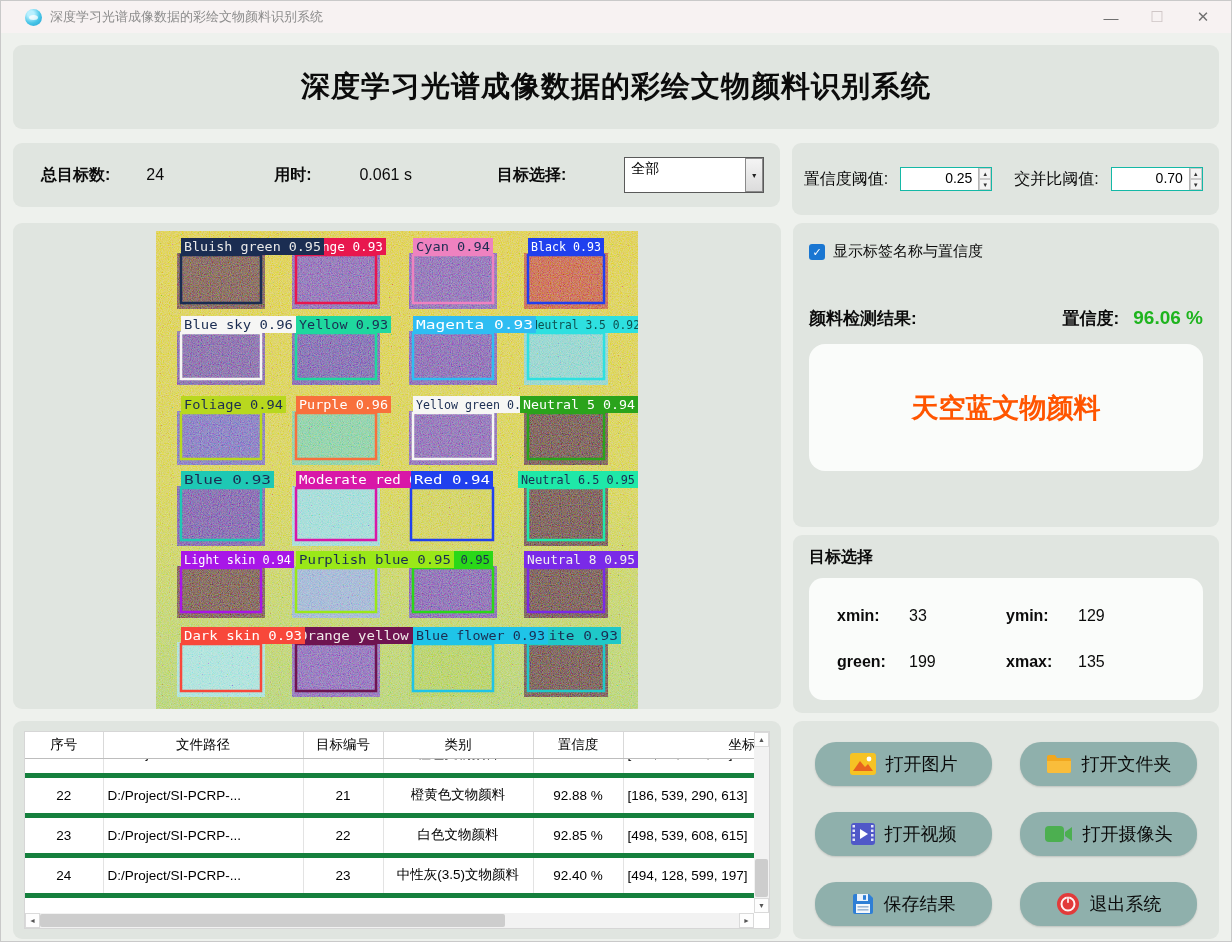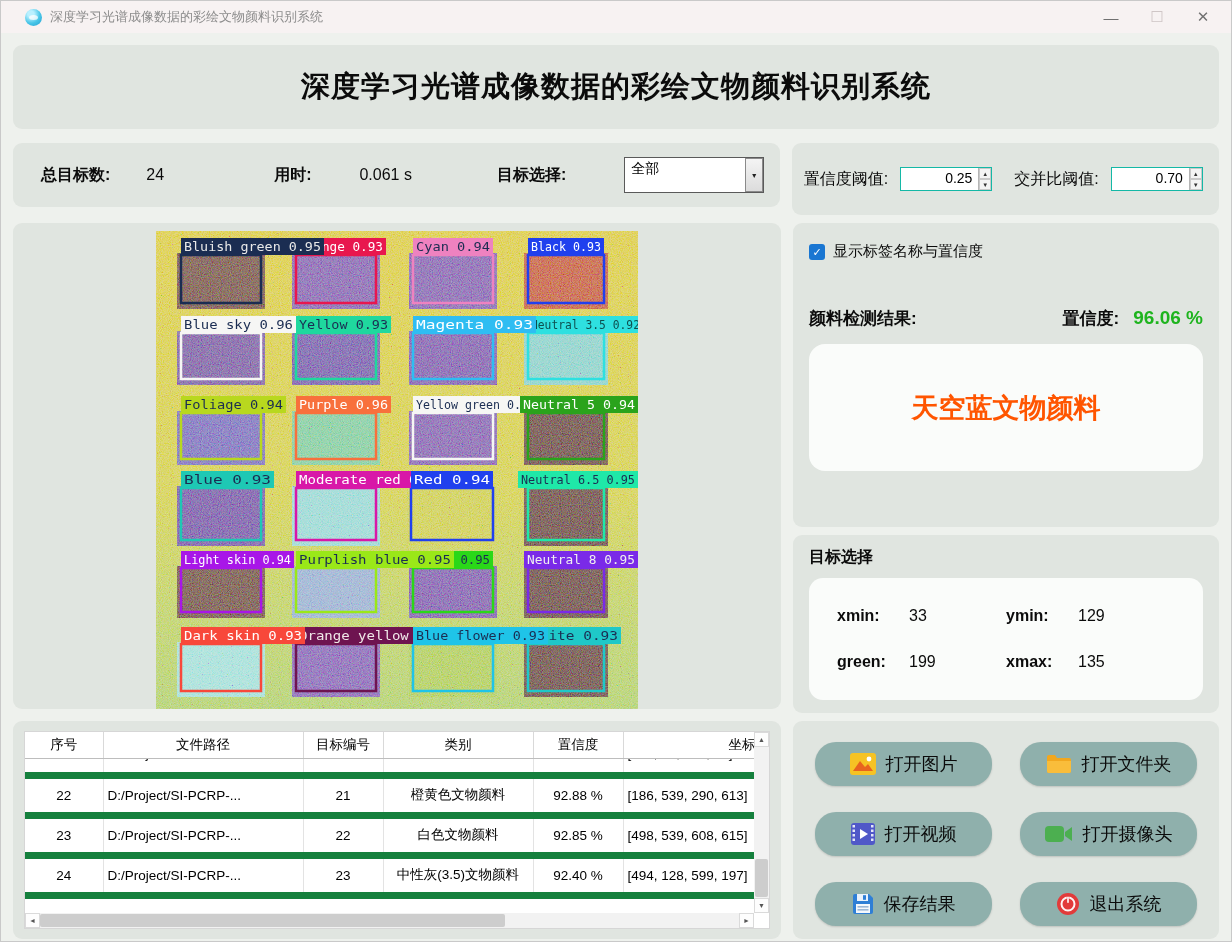--- a/index.html
+++ b/index.html
@@ -44,21 +44,21 @@
   .left-col { width:768px; display:flex; flex-direction:column; }
   .right-col { width:428px; display:flex; flex-direction:column; }
 
   .image-panel { height:486px; display:flex; align-items:flex-start; justify-content:center; padding-top:8px; }
 
   
   .table-panel { height:218px; margin-top:12px; padding:10px 11px; }
   .table-wrap { position:relative; width:746px; height:198px; background:#fff; border:1px solid #d6d6d6; overflow:hidden; }
   .tbl { border-collapse:collapse; table-layout:fixed; width:758px; font-size:13.5px; color:#000; }
   .tbl th { height:26px; font-weight:normal; border-bottom:1px solid #bdbdbd; border-right:1px solid #d9d9d9; background:#fff; text-align:center; overflow:hidden; white-space:nowrap; }
-  .tbl td { height:40px; border-bottom:7px solid #15803d; border-right:1px solid #e3e3e3; text-align:center; overflow:hidden; white-space:nowrap; padding:0 4px; }
+  .tbl td { height:40px; border-bottom:5px solid #15803d; border-right:1px solid #e3e3e3; text-align:center; overflow:hidden; white-space:nowrap; padding:0 4px; }
   .rows-viewport { position:absolute; top:27px; left:0; right:15px; bottom:15px; overflow:hidden; }
   .rows-viewport .tbl { position:relative; top:-24px; }
   .head-row { position:absolute; top:0; left:0; right:15px; overflow:hidden; }
   .vscroll { position:absolute; top:0; right:0; width:15px; bottom:15px; background:#f2f2f2; }
   .hscroll { position:absolute; left:0; right:15px; bottom:0; height:15px; background:#f2f2f2; display:flex; }
   .scr-btn { width:15px; height:15px; background:#fdfdfd; border:1px solid #dadada; font-size:7px; color:#555; display:flex; align-items:center; justify-content:center; flex:0 0 auto; }
   .vscroll .scr-btn { width:15px; }
   .v-up { position:absolute; top:0; left:0; }
   .v-down { position:absolute; bottom:0; left:0; }
   .v-thumb { position:absolute; left:1px; width:13px; height:38px; bottom:16px; background:#cdcdcd; border-radius:2px; }

